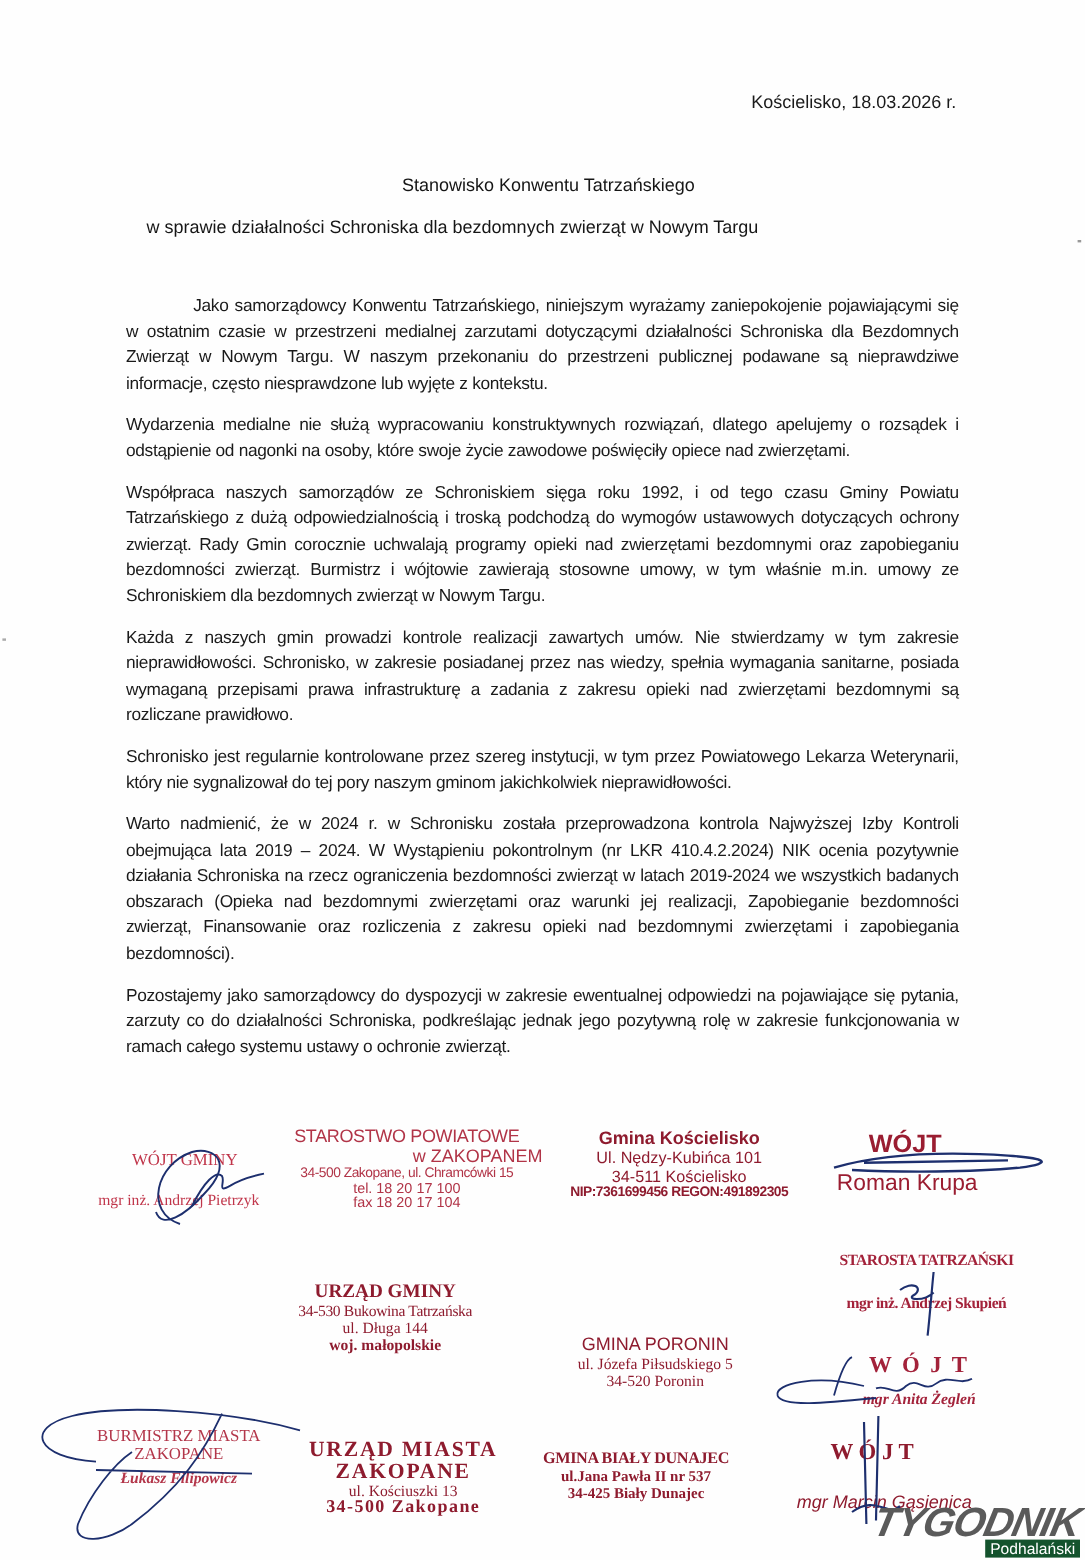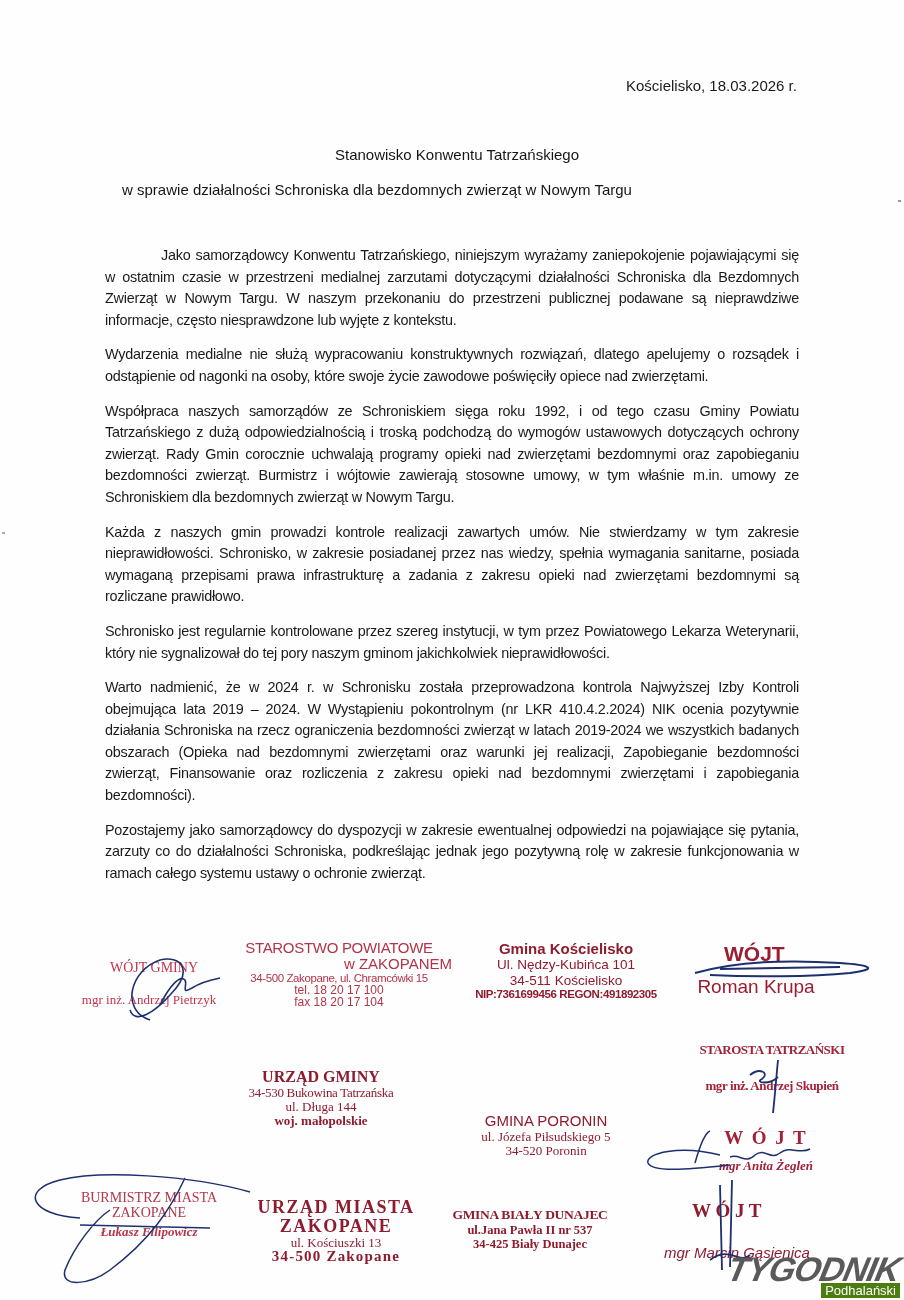--- a/index.html
+++ b/index.html
@@ -10,21 +10,21 @@
   .title2 { position: absolute; left: 0; width: 744px; top: 181px; text-align: center; font-size: 15px; padding-left: 10px; box-sizing: border-box;}
   .body { position: absolute; left: 105px; width: 694px; top: 245px; font-family: "Liberation Sans", sans-serif; font-size: 14.4px; line-height: 21.6px; color: #1a1a1a; letter-spacing: -0.25px; }
   .body p { margin: 0 0 13px 0; text-align: justify; }
   .body p.indent { text-indent: 56px; }
   .stamp { position: absolute; text-align: center; color: #a3223a; line-height: 1.15; white-space: nowrap; }
   .serif { font-family: "Liberation Serif", serif; }
   .sans { font-family: "Liberation Sans", sans-serif; }
   .sig { position: absolute; pointer-events: none; }
   .logo { position: absolute; left: 728px; top: 1250px; width: 176px; height: 50px; }
   .logo-main { position: absolute; left: 0; top: 0; font-family: "Liberation Sans", sans-serif; font-weight: bold; font-style: italic; font-size: 34px; color: #5a5a5a; letter-spacing: -1px; transform: skewX(-12deg); }
-  .logo-sub { position: absolute; right: 4px; bottom: 2px; font-family: "Liberation Sans", sans-serif; font-size: 13px; color: #fff; background: #4d7c0f; padding: 0 4px; }
+  .logo-sub { position: absolute; right: 4px; bottom: 2px; font-family: "Liberation Sans", sans-serif; font-size: 13px; color: #fff; background: #14532d; padding: 0 4px; }
   .edge-mark { position: absolute; left: 898px; top: 200px; width: 3px; height: 2px; background: #999; }
   .edge-mark2 { position: absolute; left: 2px; top: 532px; width: 3px; height: 2px; background: #aaa; }
 </style>
 </head>
 <body>
 
 <div class="page">
 
   <div class="date">Kościelisko, 18.03.2026 r.</div>
   <div class="title1">Stanowisko Konwentu Tatrzańskiego</div>

